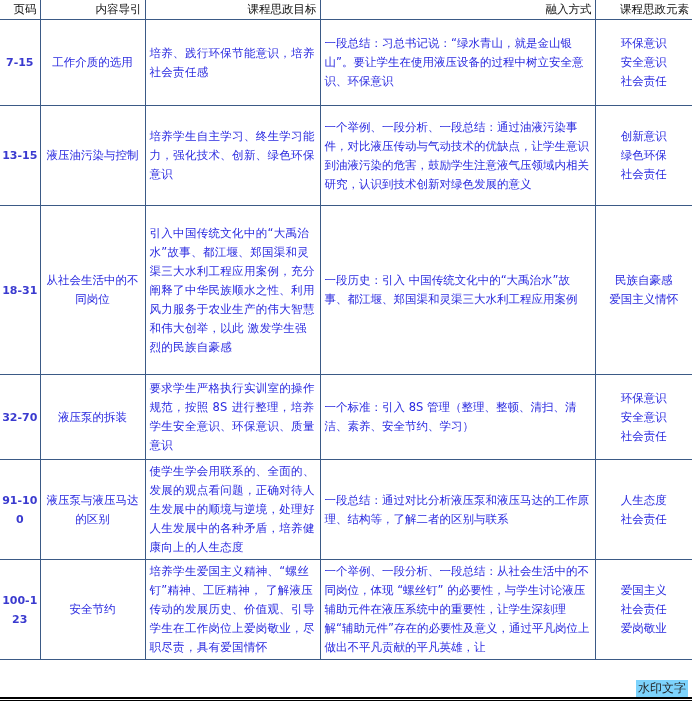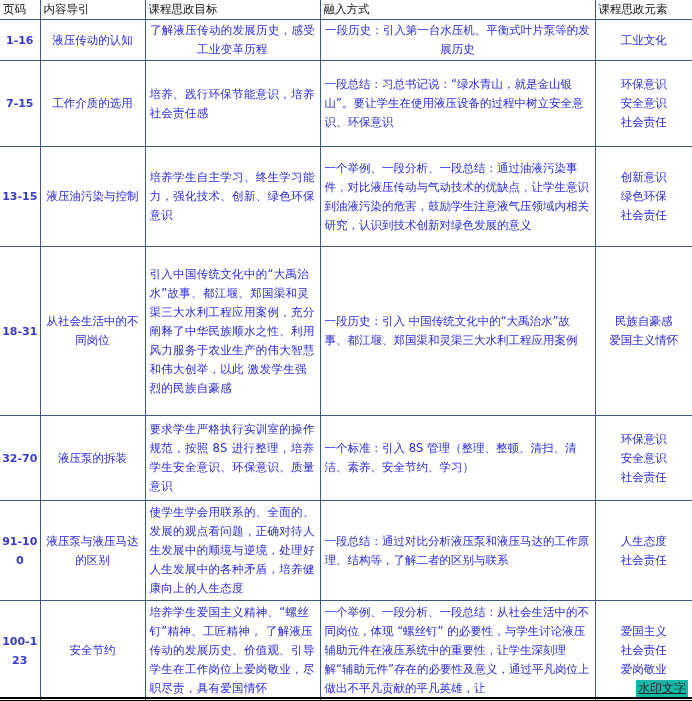--- a/index.html
+++ b/index.html
@@ -1,32 +1,32 @@
 <!DOCTYPE html>
 <html><head>
 <meta charset="utf-8">
 <style>
   html, body { margin: 0; padding: 0; background: #ffffff; }
   body { width: 692px; height: 701px; overflow: hidden; position: relative;
          font-family: "DejaVu Sans", "Liberation Sans", sans-serif; }
   table { border-collapse: collapse; position: absolute; left: 0; top: -1px; table-layout: fixed; width: 692px; }
   td, th { border: 1px solid #3b5a86; padding: 1px 4px; font-size: 11.5px; line-height: 19px;
            color: #2a2ae0; vertical-align: middle; word-break: break-all; }
-  th { color: #111111; font-weight: normal; text-align: left; height: 19px; padding: 0 3px; }
+  th { color: #111111; font-weight: normal; text-align: right; height: 19px; padding: 0 3px; }
   tr > :first-child { border-left: none; }
   tr > :last-child { border-right: none; }
   .c-page { text-align: center; font-size: 11px; font-weight: bold; color: #3a3acf; padding: 1px 2px; }
   .c-topic { text-align: center; }
   .c-goal { text-align: left; letter-spacing: 0.3px; }
   .c-method { text-align: left; }
   .c-elem { text-align: center; }
   .line { display: block; }
   .bottom-rule { position: absolute; left: 0; right: 0; top: 697px; height: 0; border-top: 2px solid #000; }
   .bottom-rule2 { position: absolute; left: 0; right: 0; top: 700px; height: 0; border-top: 1px solid #000; }
-  .watermark { position: absolute; right: 4px; top: 680px; font-size: 12px; color: #222; background: #14b8a6; padding: 0 2px; text-decoration: underline; }
+  .watermark { position: absolute; right: 4px; top: 680px; font-size: 12px; color: #222; background: #7dd3fc; padding: 0 2px; }
 </style>
 </head>
 <body>
 
 <table>
   <colgroup>
     <col style="width:40px">
     <col style="width:105px">
     <col style="width:175px">
     <col style="width:275px">
@@ -35,29 +35,20 @@
   <thead>
     <tr>
       <th>页码</th>
       <th>内容导引</th>
       <th>课程思政目标</th>
       <th>融入方式</th>
       <th>课程思政元素</th>
     </tr>
   </thead>
   <tbody>
-    <tr style="height:37px">
-      <td class="c-page">1-16</td>
-      <td class="c-topic">液压传动的认知</td>
-      <td class="c-goal" style="text-align:center">了解液压传动的发展历史，感受工业变革历程</td>
-      <td class="c-method" style="text-align:center">一段历史：引入第一台水压机、平衡式叶片泵等的发展历史</td>
-      <td class="c-elem">
-        <span class="line">工业文化</span>
-      </td>
-    </tr>
     <tr style="height:86px">
       <td class="c-page">7-15</td>
       <td class="c-topic">工作介质的选用</td>
       <td class="c-goal">培养、践行环保节能意识，培养社会责任感</td>
       <td class="c-method">一段总结：习总书记说：“绿水青山，就是金山银山”。要让学生在使用液压设备的过程中树立安全意识、环保意识</td>
       <td class="c-elem">
         <span class="line">环保意识</span>
         <span class="line">安全意识</span>
         <span class="line">社会责任</span>
       </td>

